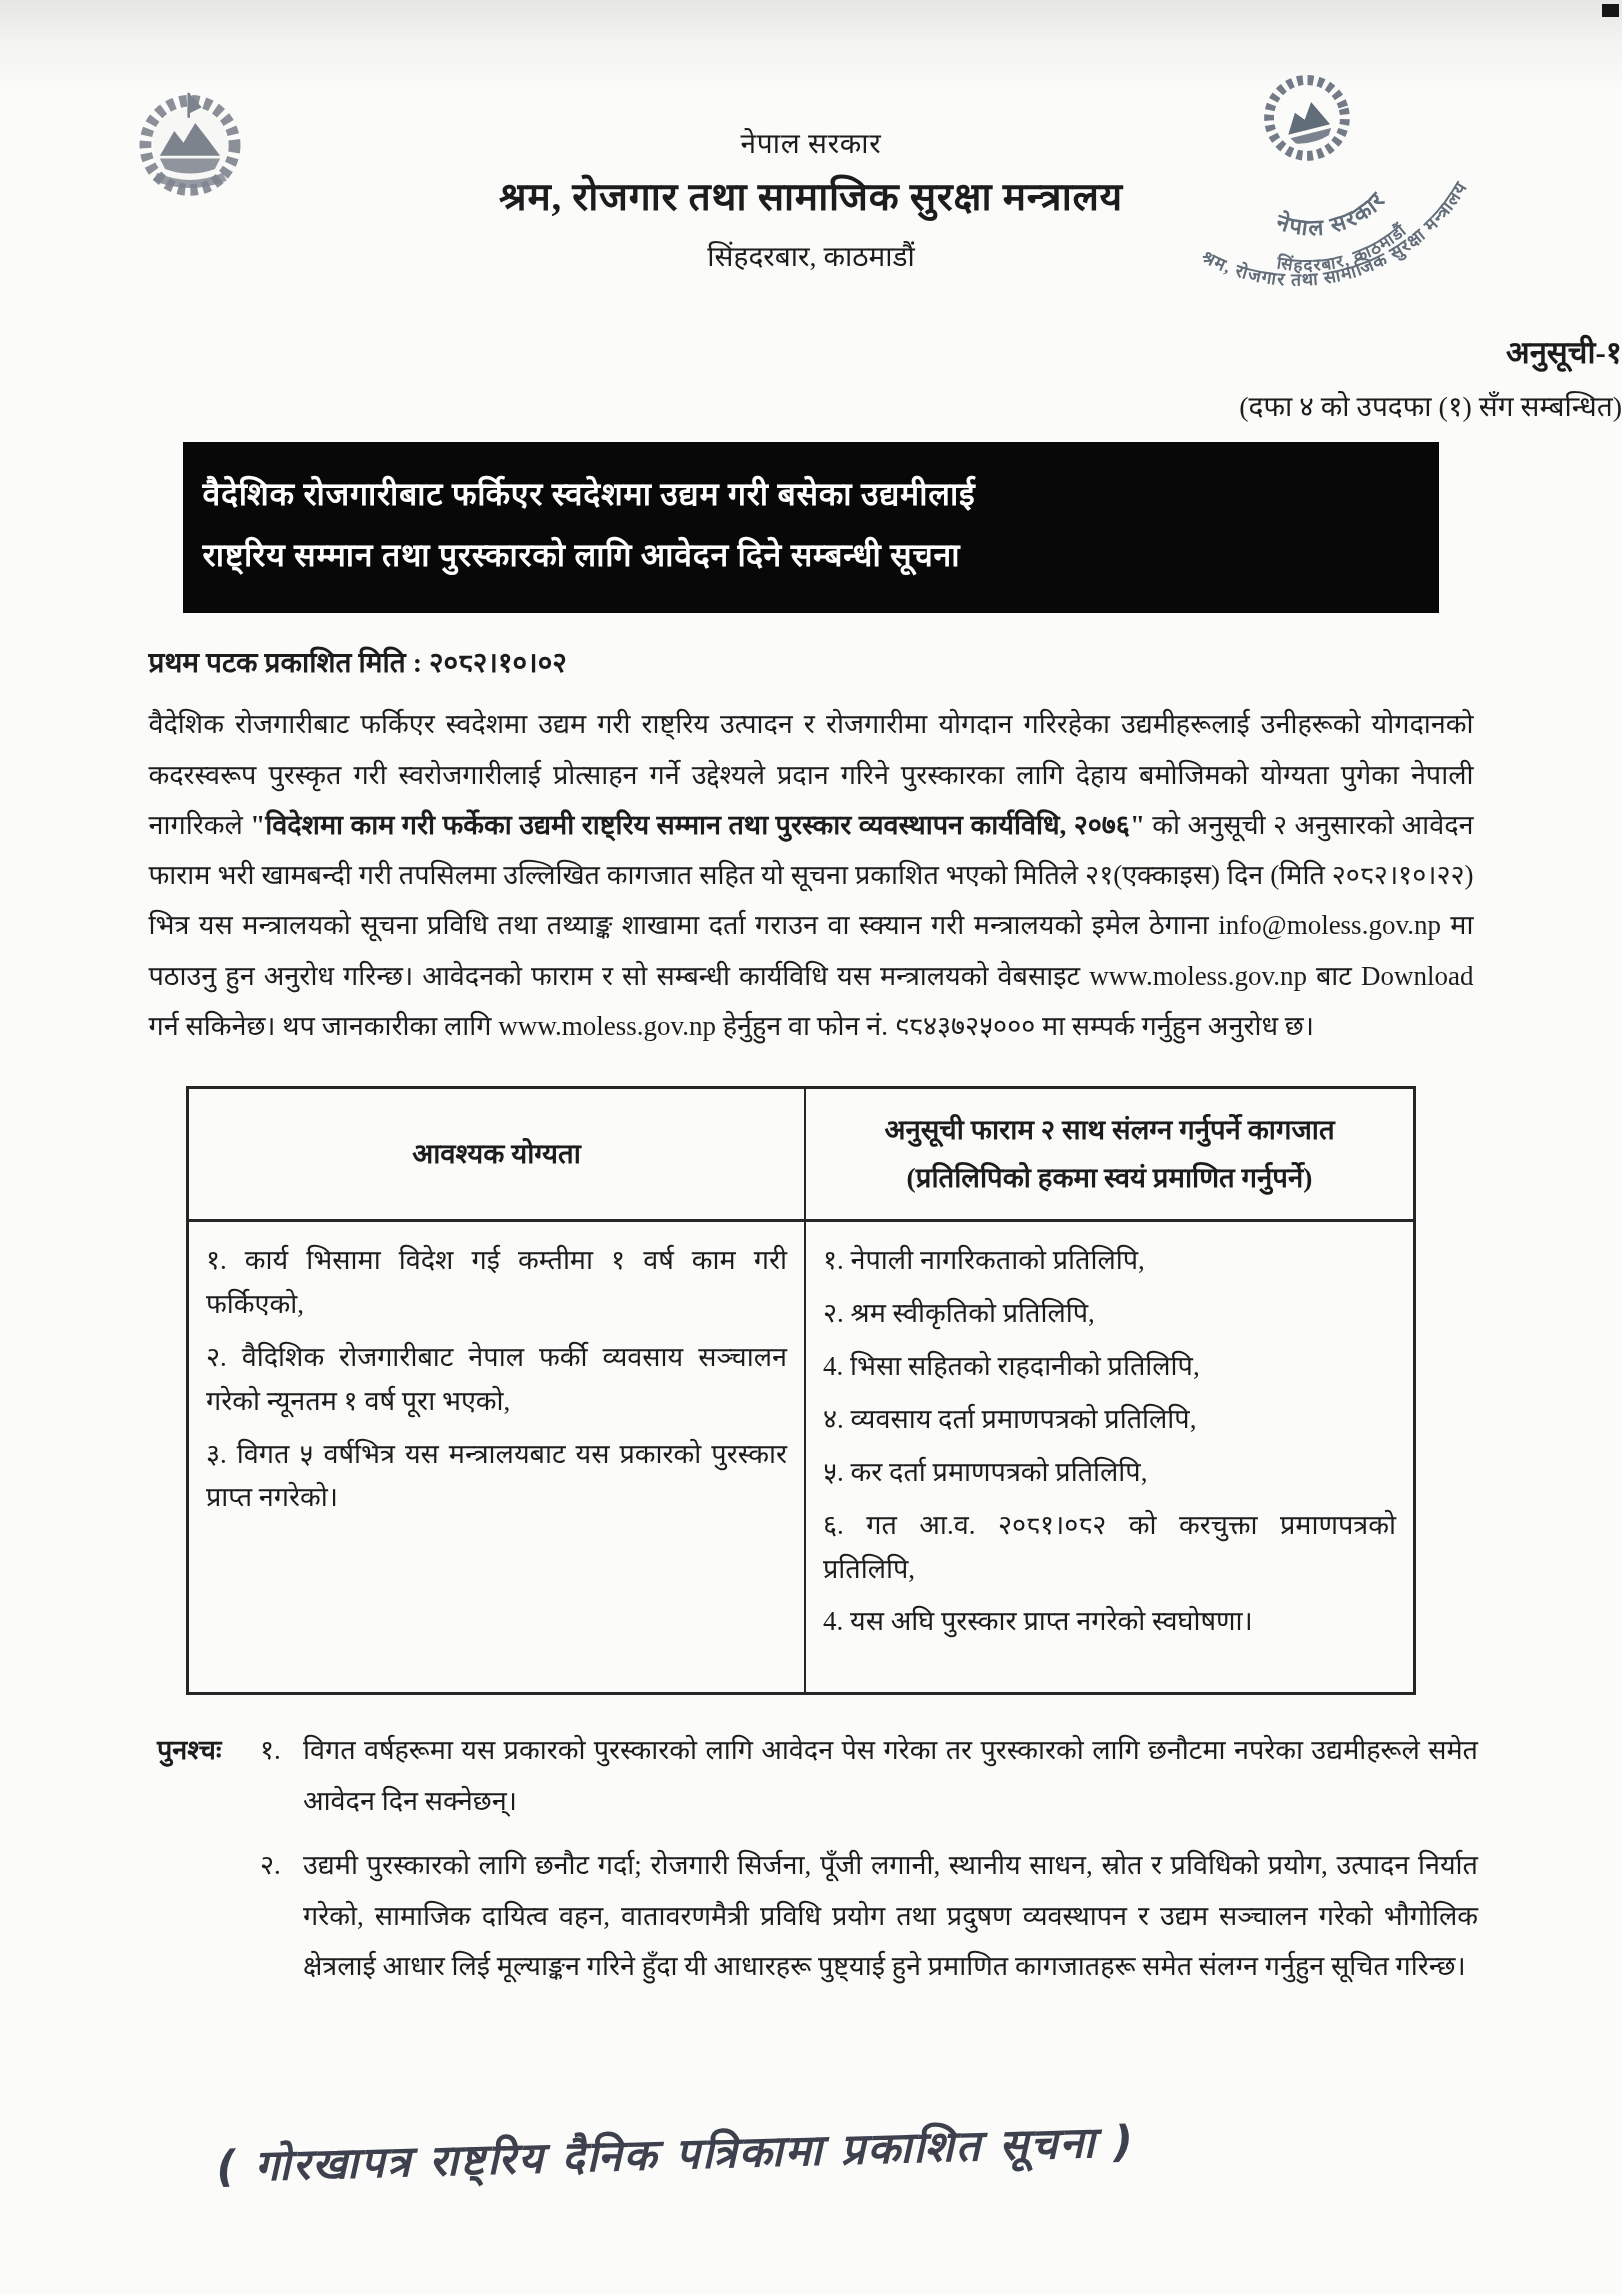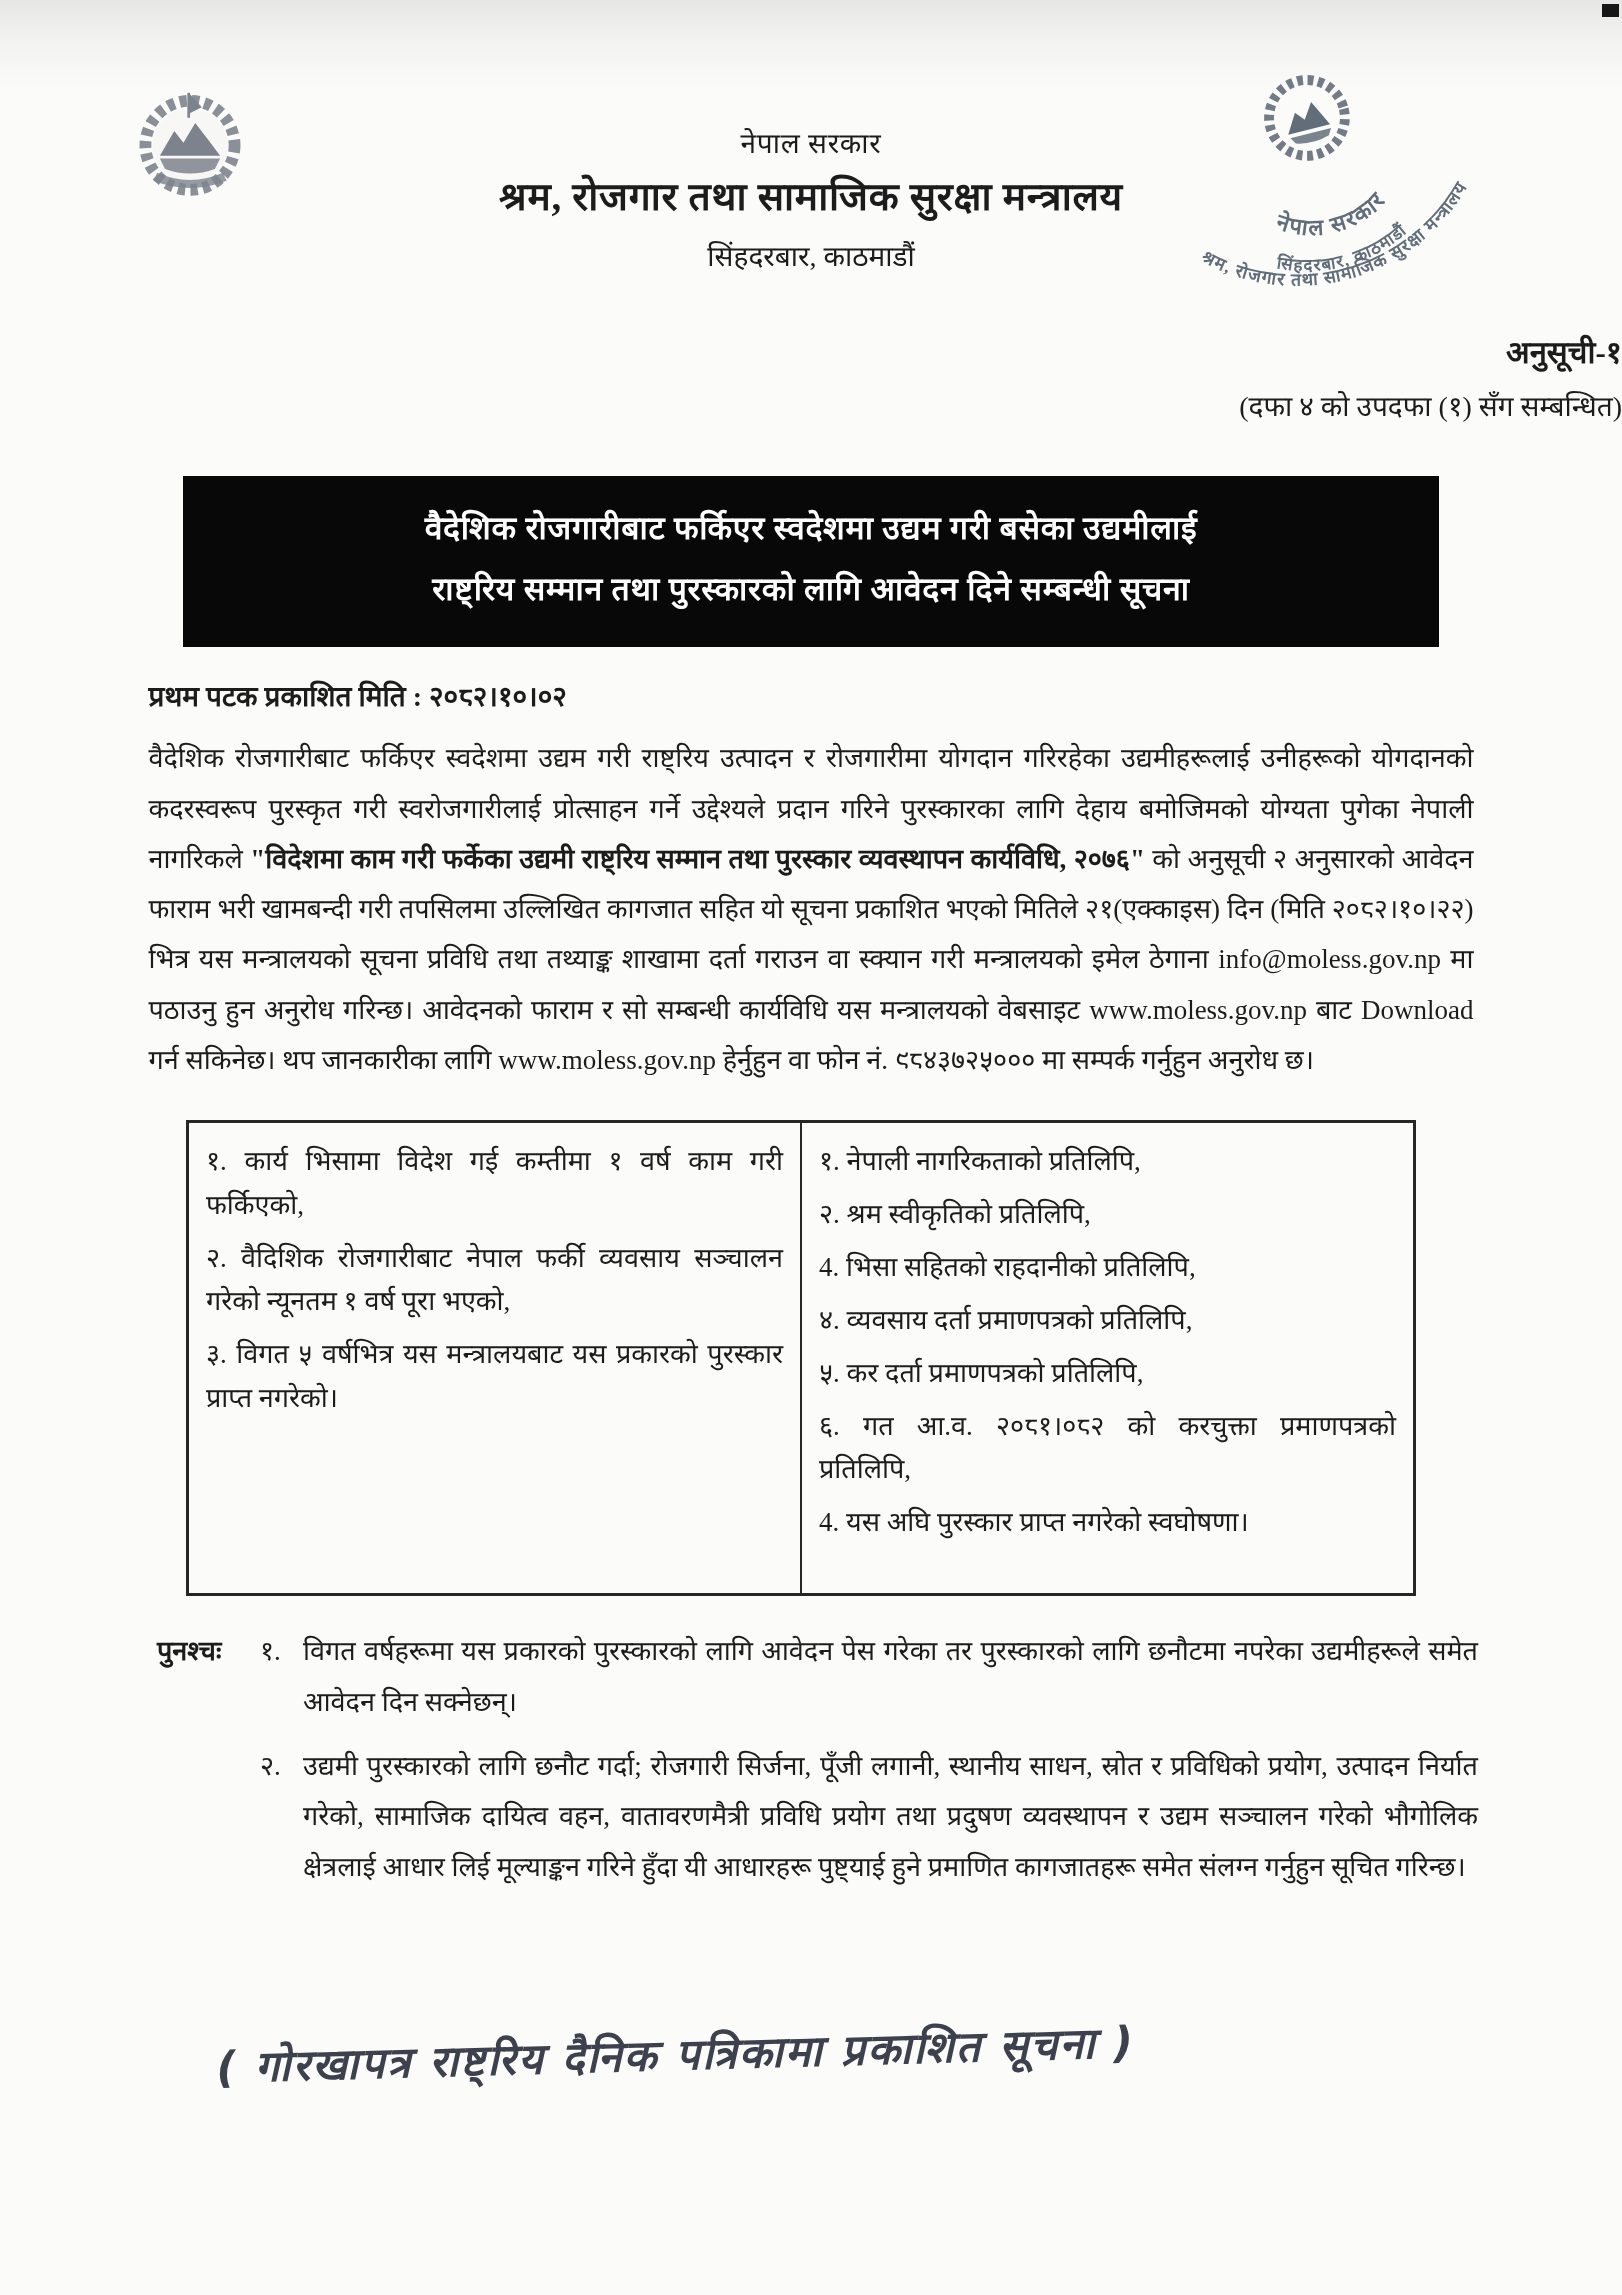--- a/index.html
+++ b/index.html
@@ -36,23 +36,23 @@
   }
   .gov-name{font-size:28px;letter-spacing:0.7px;}
   .ministry-name{font-size:39px;font-weight:700;margin-top:11.8px;letter-spacing:0.7px;}
   .ministry-address{font-size:28px;margin-top:17px;}
   
   .schedule{margin-top:56px;text-align:right;}
   .schedule-title{font-size:31px;font-weight:700;}
   .schedule-clause{font-size:28px;margin-top:14.4px;}
   
   .banner{
-    width:1256px;margin:52px auto 0;
+    width:1256px;margin:18px auto 0;
     background:#080808;color:#ffffff;
-    text-align:center;
+    text-align:left;
     padding:22px 19.6px 26px;
     box-sizing:border-box;
   }
   .banner div{font-size:32px;font-weight:700;line-height:1.92;letter-spacing:0.7px;}
   
   .pub-date{
     width:1325px;margin:29px auto 0;
     text-align:left;padding-right:98px;box-sizing:border-box;
     font-size:28px;font-weight:600;
   }
@@ -165,20 +165,27 @@
   </div>
 
   <div class="pub-date">प्रथम पटक प्रकाशित मिति : २०८२।१०।०२</div>
 
   <div class="body-para">
     <span>वैदेशिक रोजगारीबाट फर्किएर स्वदेशमा उद्यम गरी राष्ट्रिय उत्पादन र रोजगारीमा योगदान गरिरहेका उद्यमीहरूलाई उनीहरूको योगदानको कदरस्वरूप पुरस्कृत गरी स्वरोजगारीलाई प्रोत्साहन गर्ने उद्देश्यले प्रदान गरिने पुरस्कारका लागि देहाय बमोजिमको योग्यता पुगेका नेपाली नागरिकले </span><b>"विदेशमा काम गरी फर्केका उद्यमी राष्ट्रिय सम्मान तथा पुरस्कार व्यवस्थापन कार्यविधि, २०७६"</b><span> को अनुसूची २ अनुसारको आवेदन फाराम भरी खामबन्दी गरी तपसिलमा उल्लिखित कागजात सहित यो सूचना प्रकाशित भएको मितिले २१(एक्काइस) दिन (मिति २०८२।१०।२२) भित्र यस मन्त्रालयको सूचना प्रविधि तथा तथ्याङ्क शाखामा दर्ता गराउन वा स्क्यान गरी मन्त्रालयको इमेल ठेगाना info@moless.gov.np मा पठाउनु हुन अनुरोध गरिन्छ। आवेदनको फाराम र सो सम्बन्धी कार्यविधि यस मन्त्रालयको वेबसाइट www.moless.gov.np बाट Download गर्न सकिनेछ। थप जानकारीका लागि www.moless.gov.np हेर्नुहुन वा फोन नं. ९८४३७२५००० मा सम्पर्क गर्नुहुन अनुरोध छ।</span>
   </div>
 
   <table class="qual-table">
     <tbody>
+        <tr>
+      <th style="width:589px;">आवश्यक योग्यता</th>
+      <th class="col2">
+        <div>अनुसूची फाराम २ साथ संलग्न गर्नुपर्ने कागजात</div>
+        <div>(प्रतिलिपिको हकमा स्वयं प्रमाणित गर्नुपर्ने)</div>
+      </th>
+    </tr>
     <tr>
       <td>
         <div class="cell-item">१. कार्य भिसामा विदेश गई कम्तीमा १ वर्ष काम गरी फर्किएको,</div>
         <div class="cell-item">२. वैदिशिक रोजगारीबाट नेपाल फर्की व्यवसाय सञ्चालन गरेको न्यूनतम १ वर्ष पूरा भएको,</div>
         <div class="cell-item">३. विगत ५ वर्षभित्र यस मन्त्रालयबाट यस प्रकारको पुरस्कार प्राप्त नगरेको।</div>
       </td>
       <td class="col2">
         <div class="cell-item">१. नेपाली नागरिकताको प्रतिलिपि,</div>
         <div class="cell-item">२. श्रम स्वीकृतिको प्रतिलिपि,</div>
         <div class="cell-item">4. भिसा सहितको राहदानीको प्रतिलिपि,</div>

